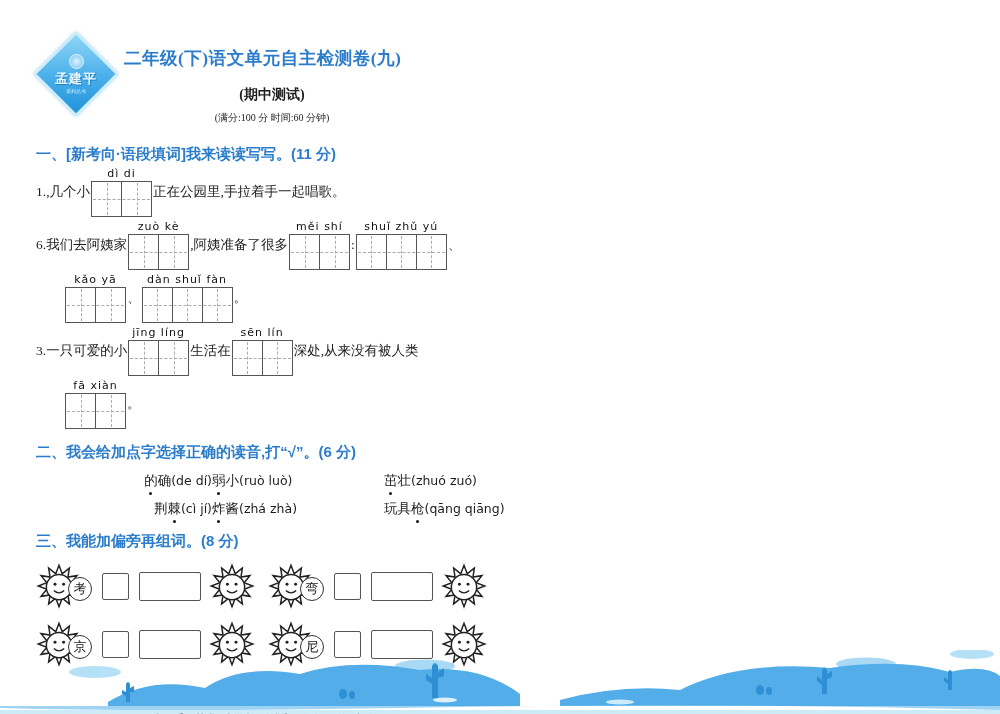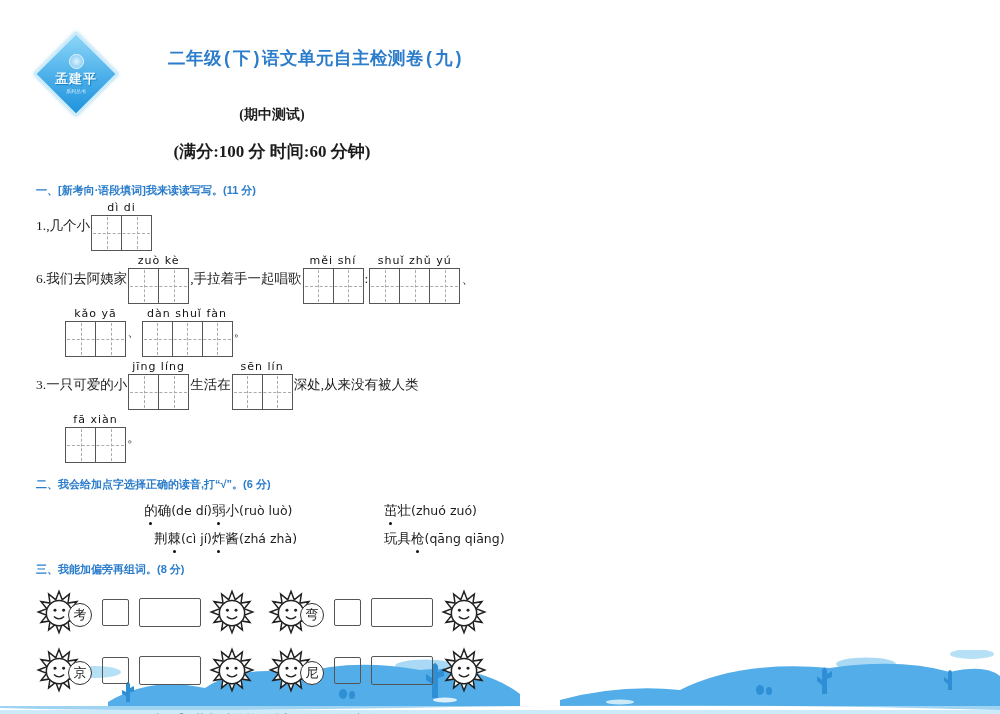--- a/index.html
+++ b/index.html
@@ -24,31 +24,31 @@
     display:flex; flex-direction:column; align-items:center; justify-content:center;
   }
   .logo-emblem { width:13px; height:13px; border-radius:50%; border:1px solid #eaf7ff;
     background:radial-gradient(#dff3fd,#6fc2ef); margin-bottom:1px; }
   .logo-name { color:#eef9ff; font-weight:bold; font-size:13px; letter-spacing:1px;
     font-family:"Liberation Sans",sans-serif; text-shadow:1px 1px 1px #1d7fc2; }
   .logo-series { color:#d9f1fd; font-size:5px; font-family:"Liberation Sans",sans-serif; }
 
   .doc-title {
     margin:46px 0 0 88px; color:#2b7dcb; font-weight:bold; font-size:17.5px;
-    font-family:Liberation Mono, monospace; letter-spacing:.5px;text-align:center;
+    font-family:Liberation Serif, serif; letter-spacing:.5px;
   }
   .center-line { text-align:center; }
-  .exam-type { margin-top:36px; font-weight:bold; font-size:14px; }
-  .meta-line { margin-top:16px; font-weight:bold; font-size:17px; }
+  .exam-type { margin-top:16px; font-weight:bold; font-size:14px; }
+  .meta-line { margin-top:7px; font-weight:normal; font-size:10px; }
   .class-line { margin-top:9px; font-weight:bold; font-size:13.5px; }
   .fill-line { display:inline-block; width:62px; border-bottom:1px solid #222; height:13px; }
 
   
   .sec-heading {
-    color:#2b7dcb; font-weight:bold; font-size:11px;
+    color:#2b7dcb; font-weight:bold; font-size:15px;
     font-family:"Liberation Sans",sans-serif; margin-top:14px;
   }
   
   .q-line { display:flex; align-items:center; margin-top:3px; }
   .q-line .txt { white-space:nowrap; }
   .tian-wrap { display:inline-flex; flex-direction:column; align-items:center; margin:0 1px; }
   .pinyin { font-family:"DejaVu Sans",sans-serif; font-size:11px; color:#111;
     letter-spacing:1px; margin-bottom:1px; white-space:nowrap; }
   .tian-row { display:inline-flex; border:1.2px solid #555; position:relative; height:34px; background:#fff; }
   .tian-cell { width:29px; position:relative; border-right:1.2px solid #555; }
@@ -120,32 +120,33 @@
   <div class="q-line">
     <span class="txt">1.</span>
     <span class="txt">,几个小</span>
     <span class="tian-wrap">
       <span class="pinyin">dì di</span>
       <span class="tian-row">
           <span class="tian-cell"></span>
           <span class="tian-cell"></span>
         </span>
     </span>
+    <span class="txt">正在公园里,手拉着手一起唱歌。</span>
   </div>
 
   <div class="q-line">
     <span class="txt">6.我们去阿姨家</span>
     <span class="tian-wrap">
       <span class="pinyin">zuò kè</span>
       <span class="tian-row">
           <span class="tian-cell"></span>
           <span class="tian-cell"></span>
         </span>
     </span>
-    <span class="txt">,手拉着手一起唱歌</span>
+    <span class="txt">,阿姨准备了很多</span>
     <span class="tian-wrap">
       <span class="pinyin">měi shí</span>
       <span class="tian-row">
           <span class="tian-cell"></span>
           <span class="tian-cell"></span>
         </span>
     </span>
     <span class="txt">:</span>
     <span class="tian-wrap">
       <span class="pinyin">shuǐ zhǔ yú</span>

